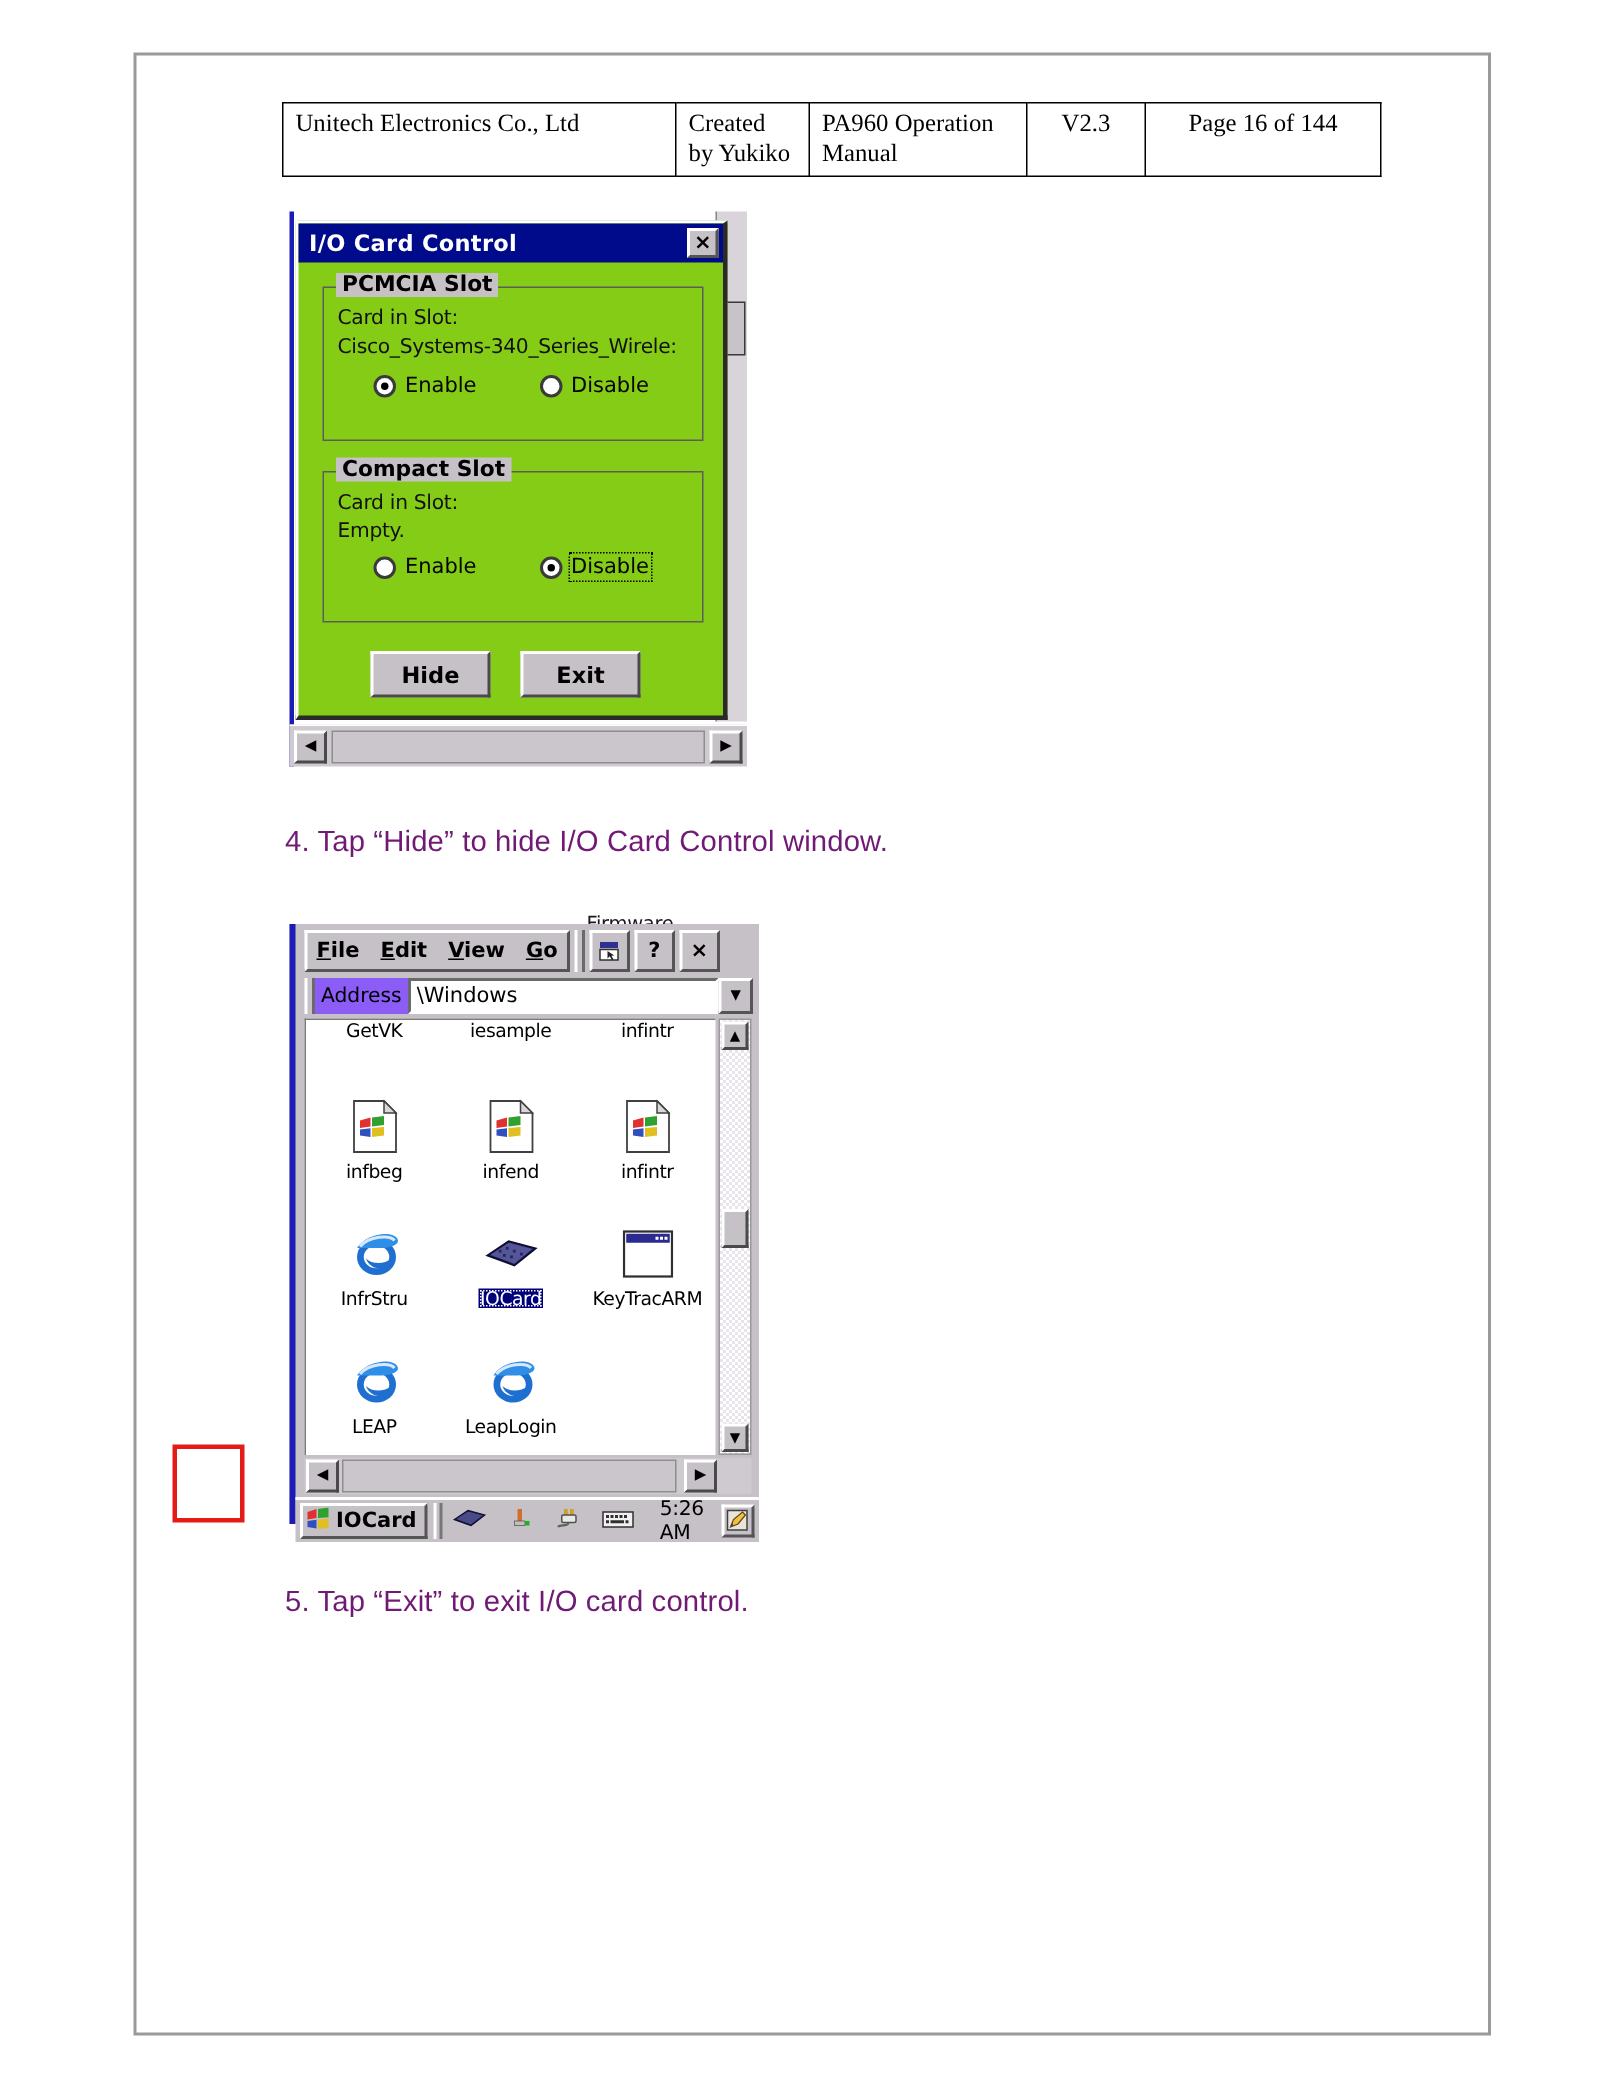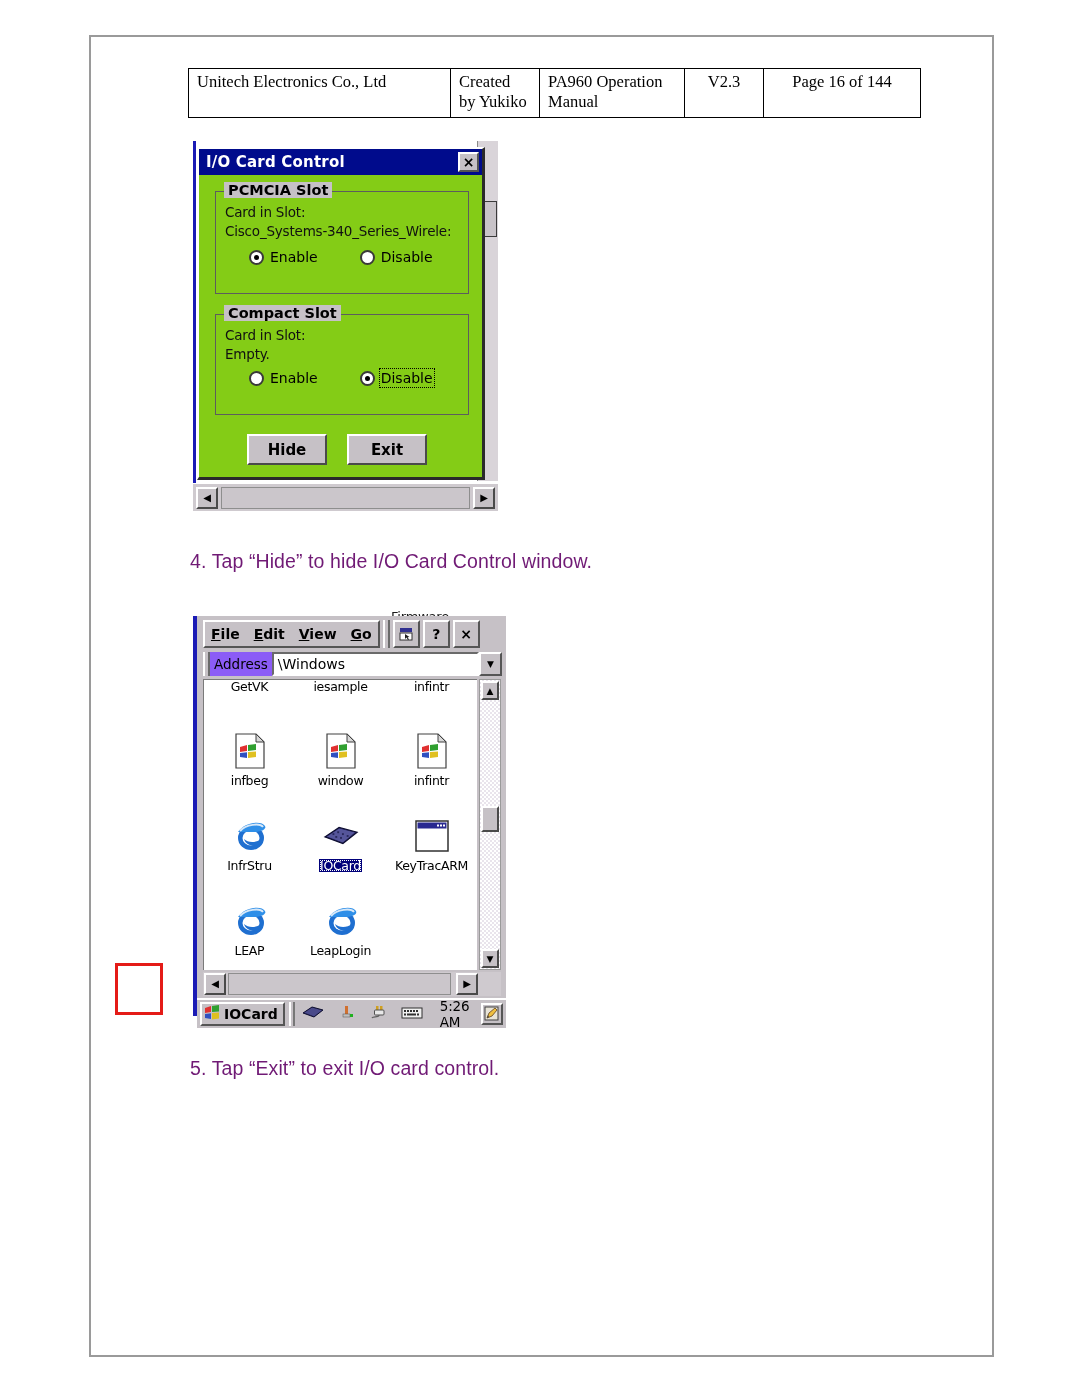--- a/index.html
+++ b/index.html
@@ -720,21 +720,21 @@
               <path d="M1 1 L21 1 L29 9 L29 35 L1 35 Z" fill="#ffffff" stroke="#404040" stroke-width="1.2"></path>
               <path d="M21 1 L29 9 L21 9 Z" fill="#d8d8d8" stroke="#404040" stroke-width="1"></path>
               <g transform="translate(5,12)">
                 <path d="M0 2 L7 0 L7 6 L0 7 Z" fill="#e03030"></path>
                 <path d="M8 0 L16 -1 L16 5 L8 6 Z" fill="#30a030"></path>
                 <path d="M0 8 L7 7.2 L7 13 L0 12 Z" fill="#3050c0"></path>
                 <path d="M8 7 L16 6.4 L16 12 L8 13 Z" fill="#e0c020"></path>
               </g>
             </svg>
           </div>
-          <div class="icon-label">window</div>
+          <div class="icon-label">infend</div>
         </div>
         <div class="icon-cell">
           <div class="icon-glyph">
             <svg width="30" height="36" viewBox="0 0 30 36">
               <path d="M1 1 L21 1 L29 9 L29 35 L1 35 Z" fill="#ffffff" stroke="#404040" stroke-width="1.2"></path>
               <path d="M21 1 L29 9 L21 9 Z" fill="#d8d8d8" stroke="#404040" stroke-width="1"></path>
               <g transform="translate(5,12)">
                 <path d="M0 2 L7 0 L7 6 L0 7 Z" fill="#e03030"></path>
                 <path d="M8 0 L16 -1 L16 5 L8 6 Z" fill="#30a030"></path>
                 <path d="M0 8 L7 7.2 L7 13 L0 12 Z" fill="#3050c0"></path>

